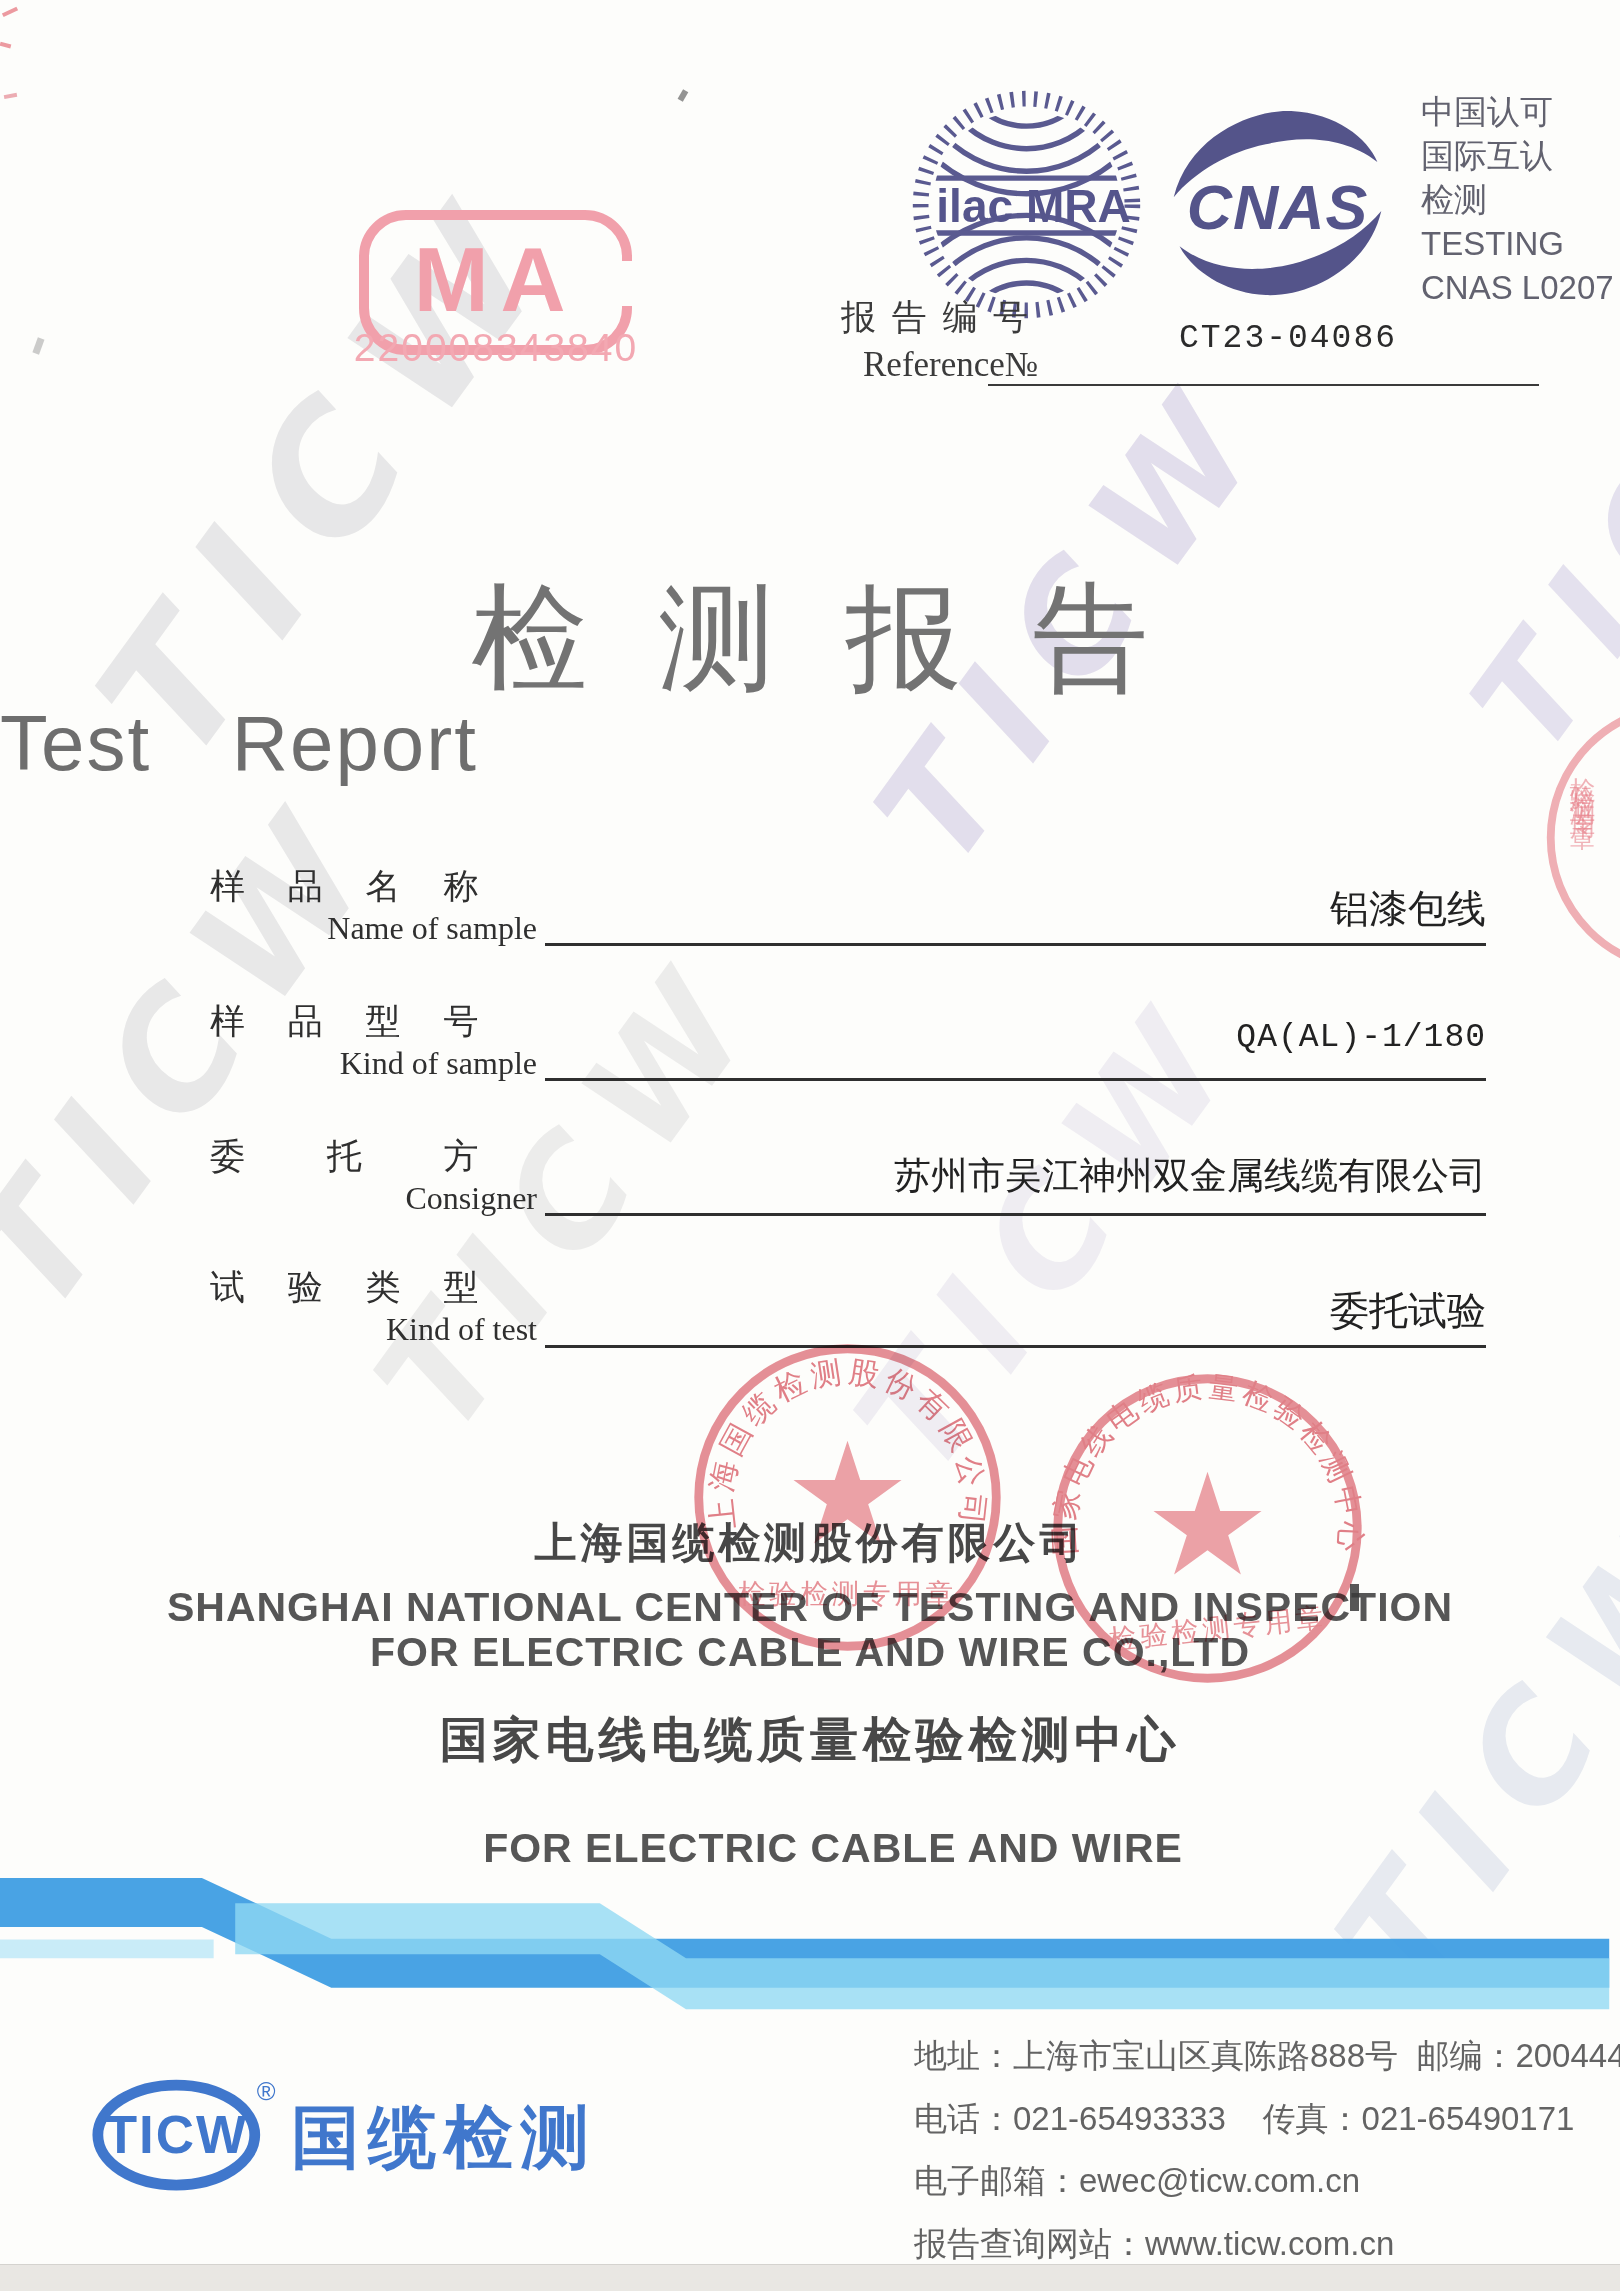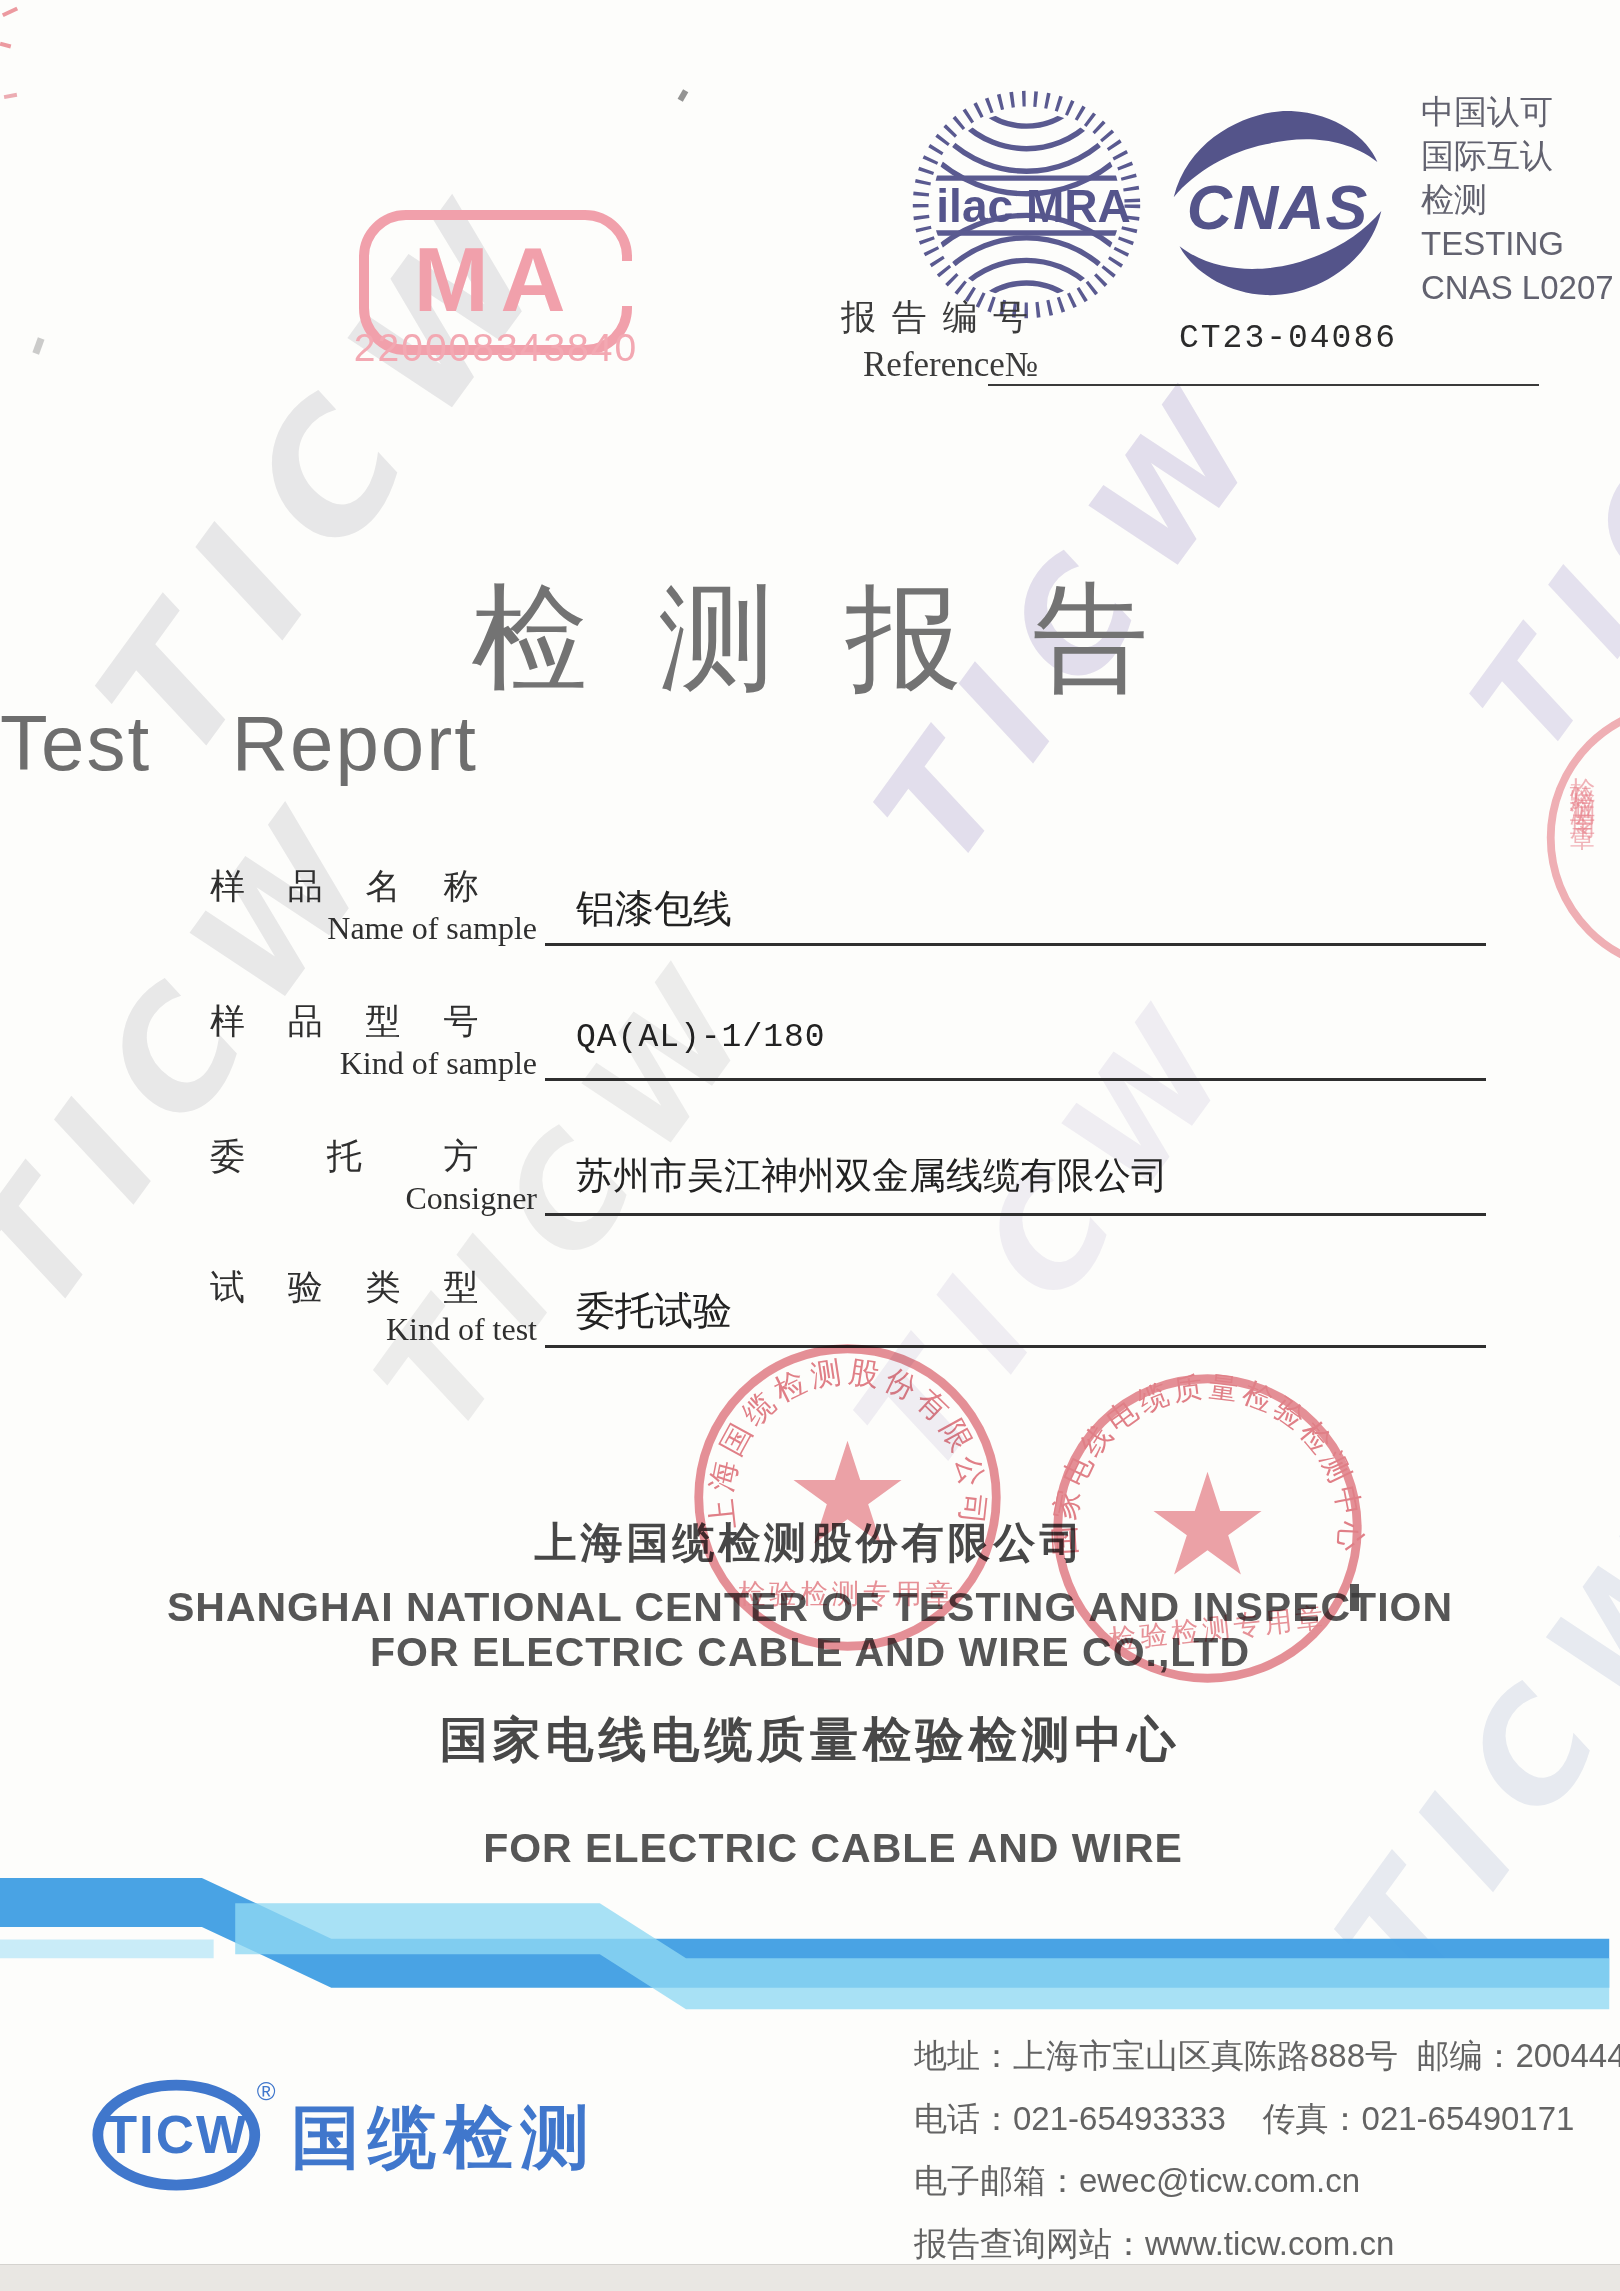--- a/index.html
+++ b/index.html
@@ -27,21 +27,21 @@
   
   .title-cn{position:absolute;left:0;top:561px;width:1620px;text-align:center;font-size:116px;
             color:#737373;letter-spacing:71px;padding-left:71px;box-sizing:border-box;}
   .title-en{position:absolute;left:0;top:698px;width:1620px;font-size:78px;
             color:#6e6e6e;word-spacing:57px;letter-spacing:2px;}
   
   .row-label-cn{position:absolute;left:210px;width:353px;font-family:"Liberation Serif",serif;
                 font-size:35px;color:#2f2f2f;letter-spacing:3.9px;white-space:nowrap;}
   .row-label-en{position:absolute;left:210px;width:327px;text-align:right;font-family:"Liberation Serif",serif;
                 font-size:32px;color:#2f2f2f;}
-  .row-value{position:absolute;left:576px;width:939px;text-align:left;font-family:"Liberation Serif",serif;
+  .row-value{position:absolute;left:547px;width:939px;text-align:right;font-family:"Liberation Serif",serif;
              font-size:39px;color:#222;}
   .row-value.mono{font-family:"Liberation Mono",monospace;font-size:33px;letter-spacing:1px;}
   .row-line{position:absolute;left:545px;width:941px;height:2.9px;background:#2f2f2f;}
   
   .org{position:absolute;left:0;width:1620px;text-align:center;color:#4b4b4b;}
   .org.cn1{top:1515px;font-size:42px;font-weight:bold;letter-spacing:3.9px;color:#474747;}
   .org.en{font-size:41px;font-weight:bold;color:#565656;letter-spacing:1px;}
   .org.cn2{top:1708px;font-size:48px;font-weight:bold;letter-spacing:4.9px;color:#484848;}
   
   .stamp{position:absolute;mix-blend-mode:multiply;opacity:.85;}

